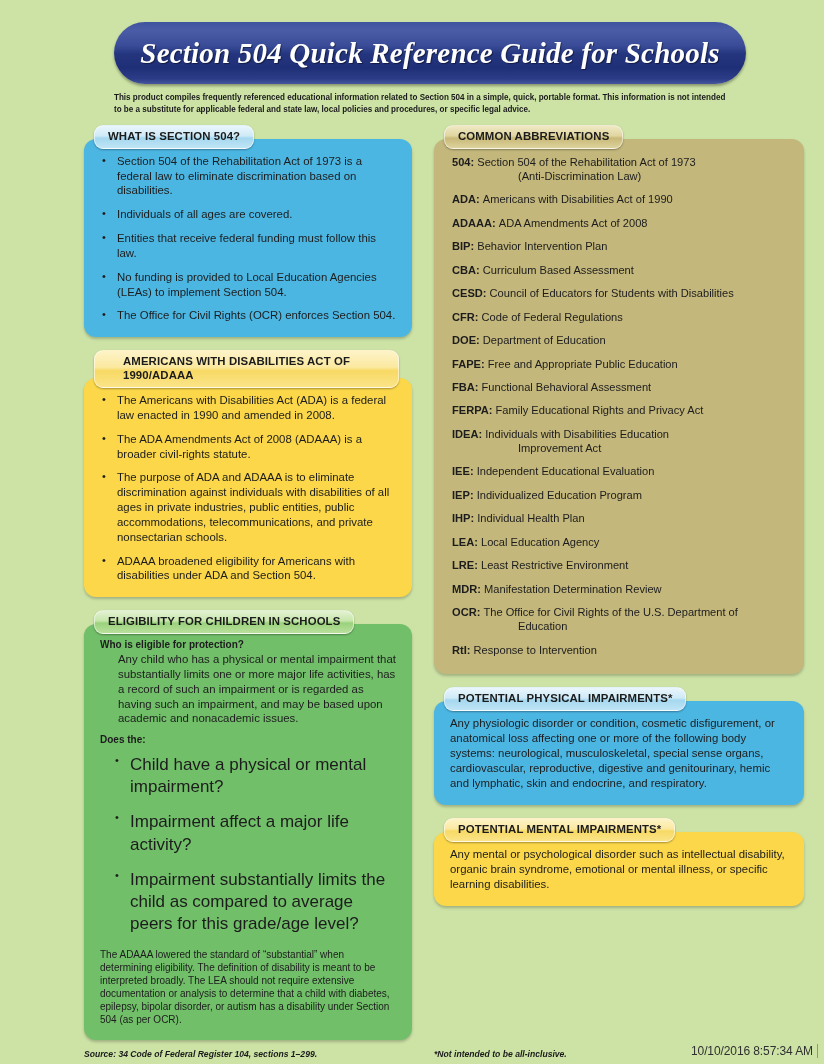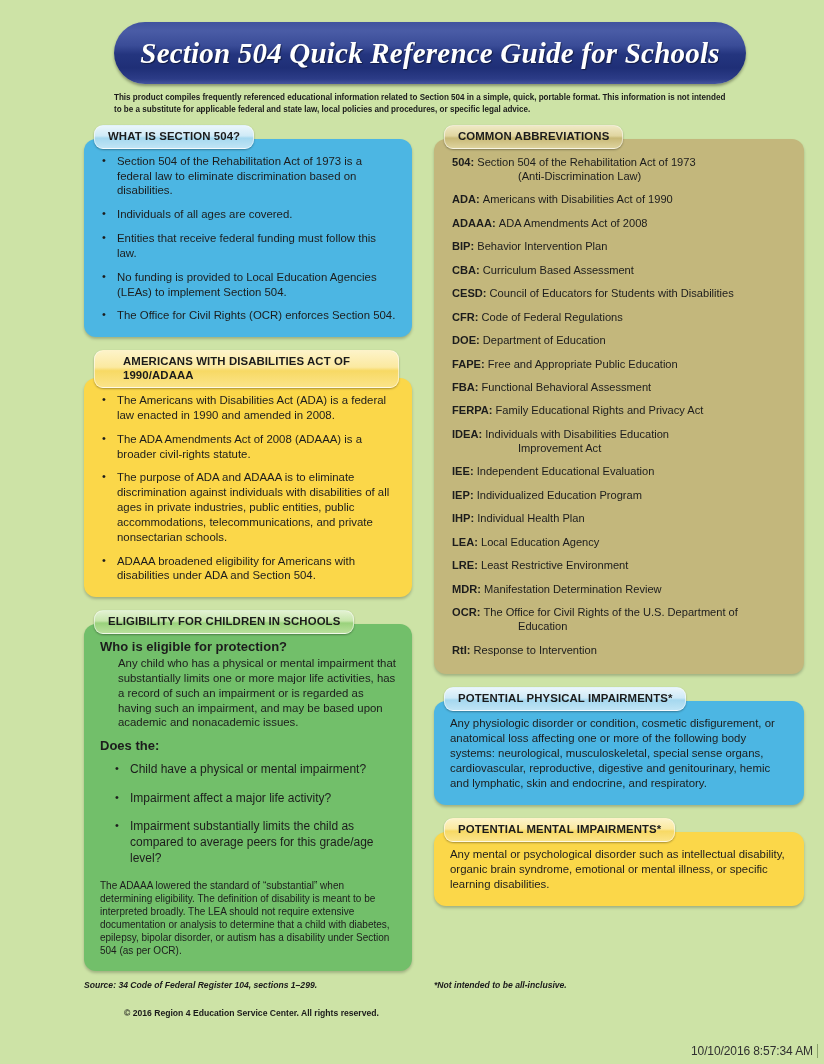--- a/index.html
+++ b/index.html
@@ -115,33 +115,33 @@
     left: 2px;
     top: -1px;
     font-size: 11px;
   }
 
   .sub-bullets { list-style: none; margin: 9px 0 0 0; padding: 0; }
   .sub-bullets li {
     position: relative;
     padding-left: 30px;
     margin-bottom: 13px;
-    font-size: 12px;
+    font-size: 17px;
     line-height: 1.30;
   }
   .sub-bullets li::before {
     content: "\2022";
     position: absolute;
     left: 15px;
     top: -1px;
     font-size: 11px;
   }
 
   .q-head {
-    font-size: 13px;
+    font-size: 10px;
     font-weight: bold;
     margin: 0 0 2px 0;
   }
   .q-body {
     font-size: 11.4px;
     line-height: 1.30;
     margin: 0 0 8px 0;
     padding-left: 18px;
   }
   .para {

